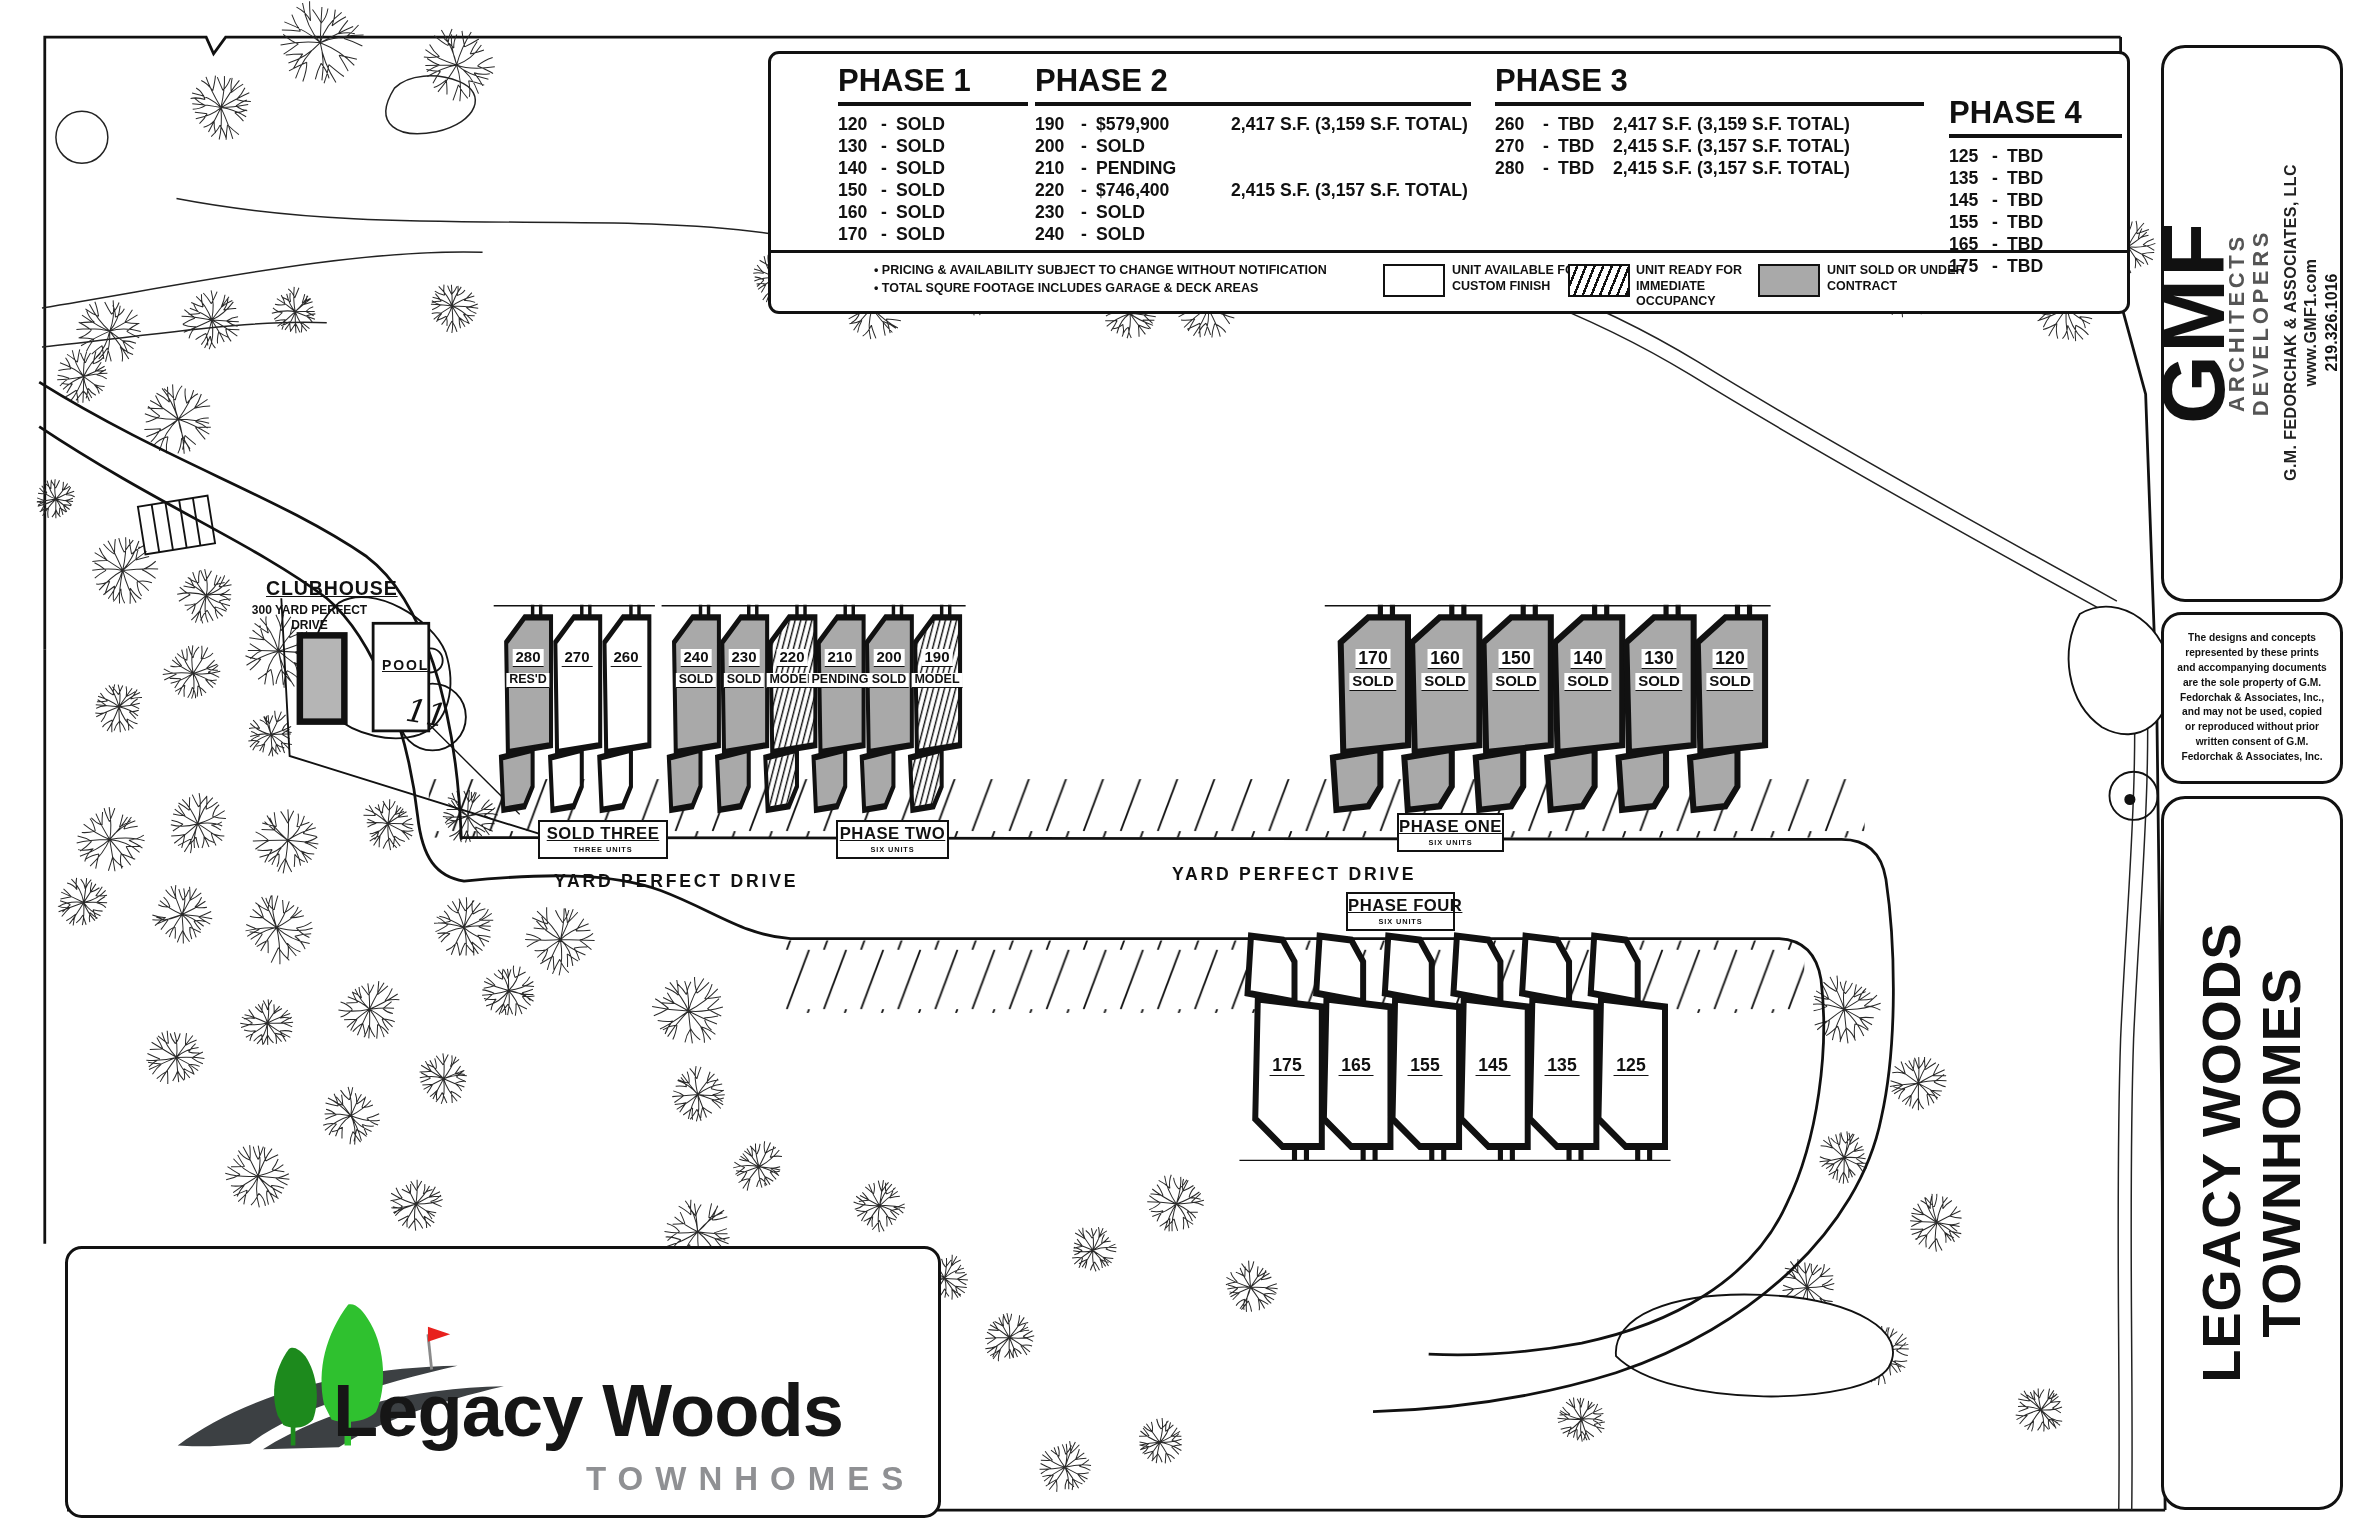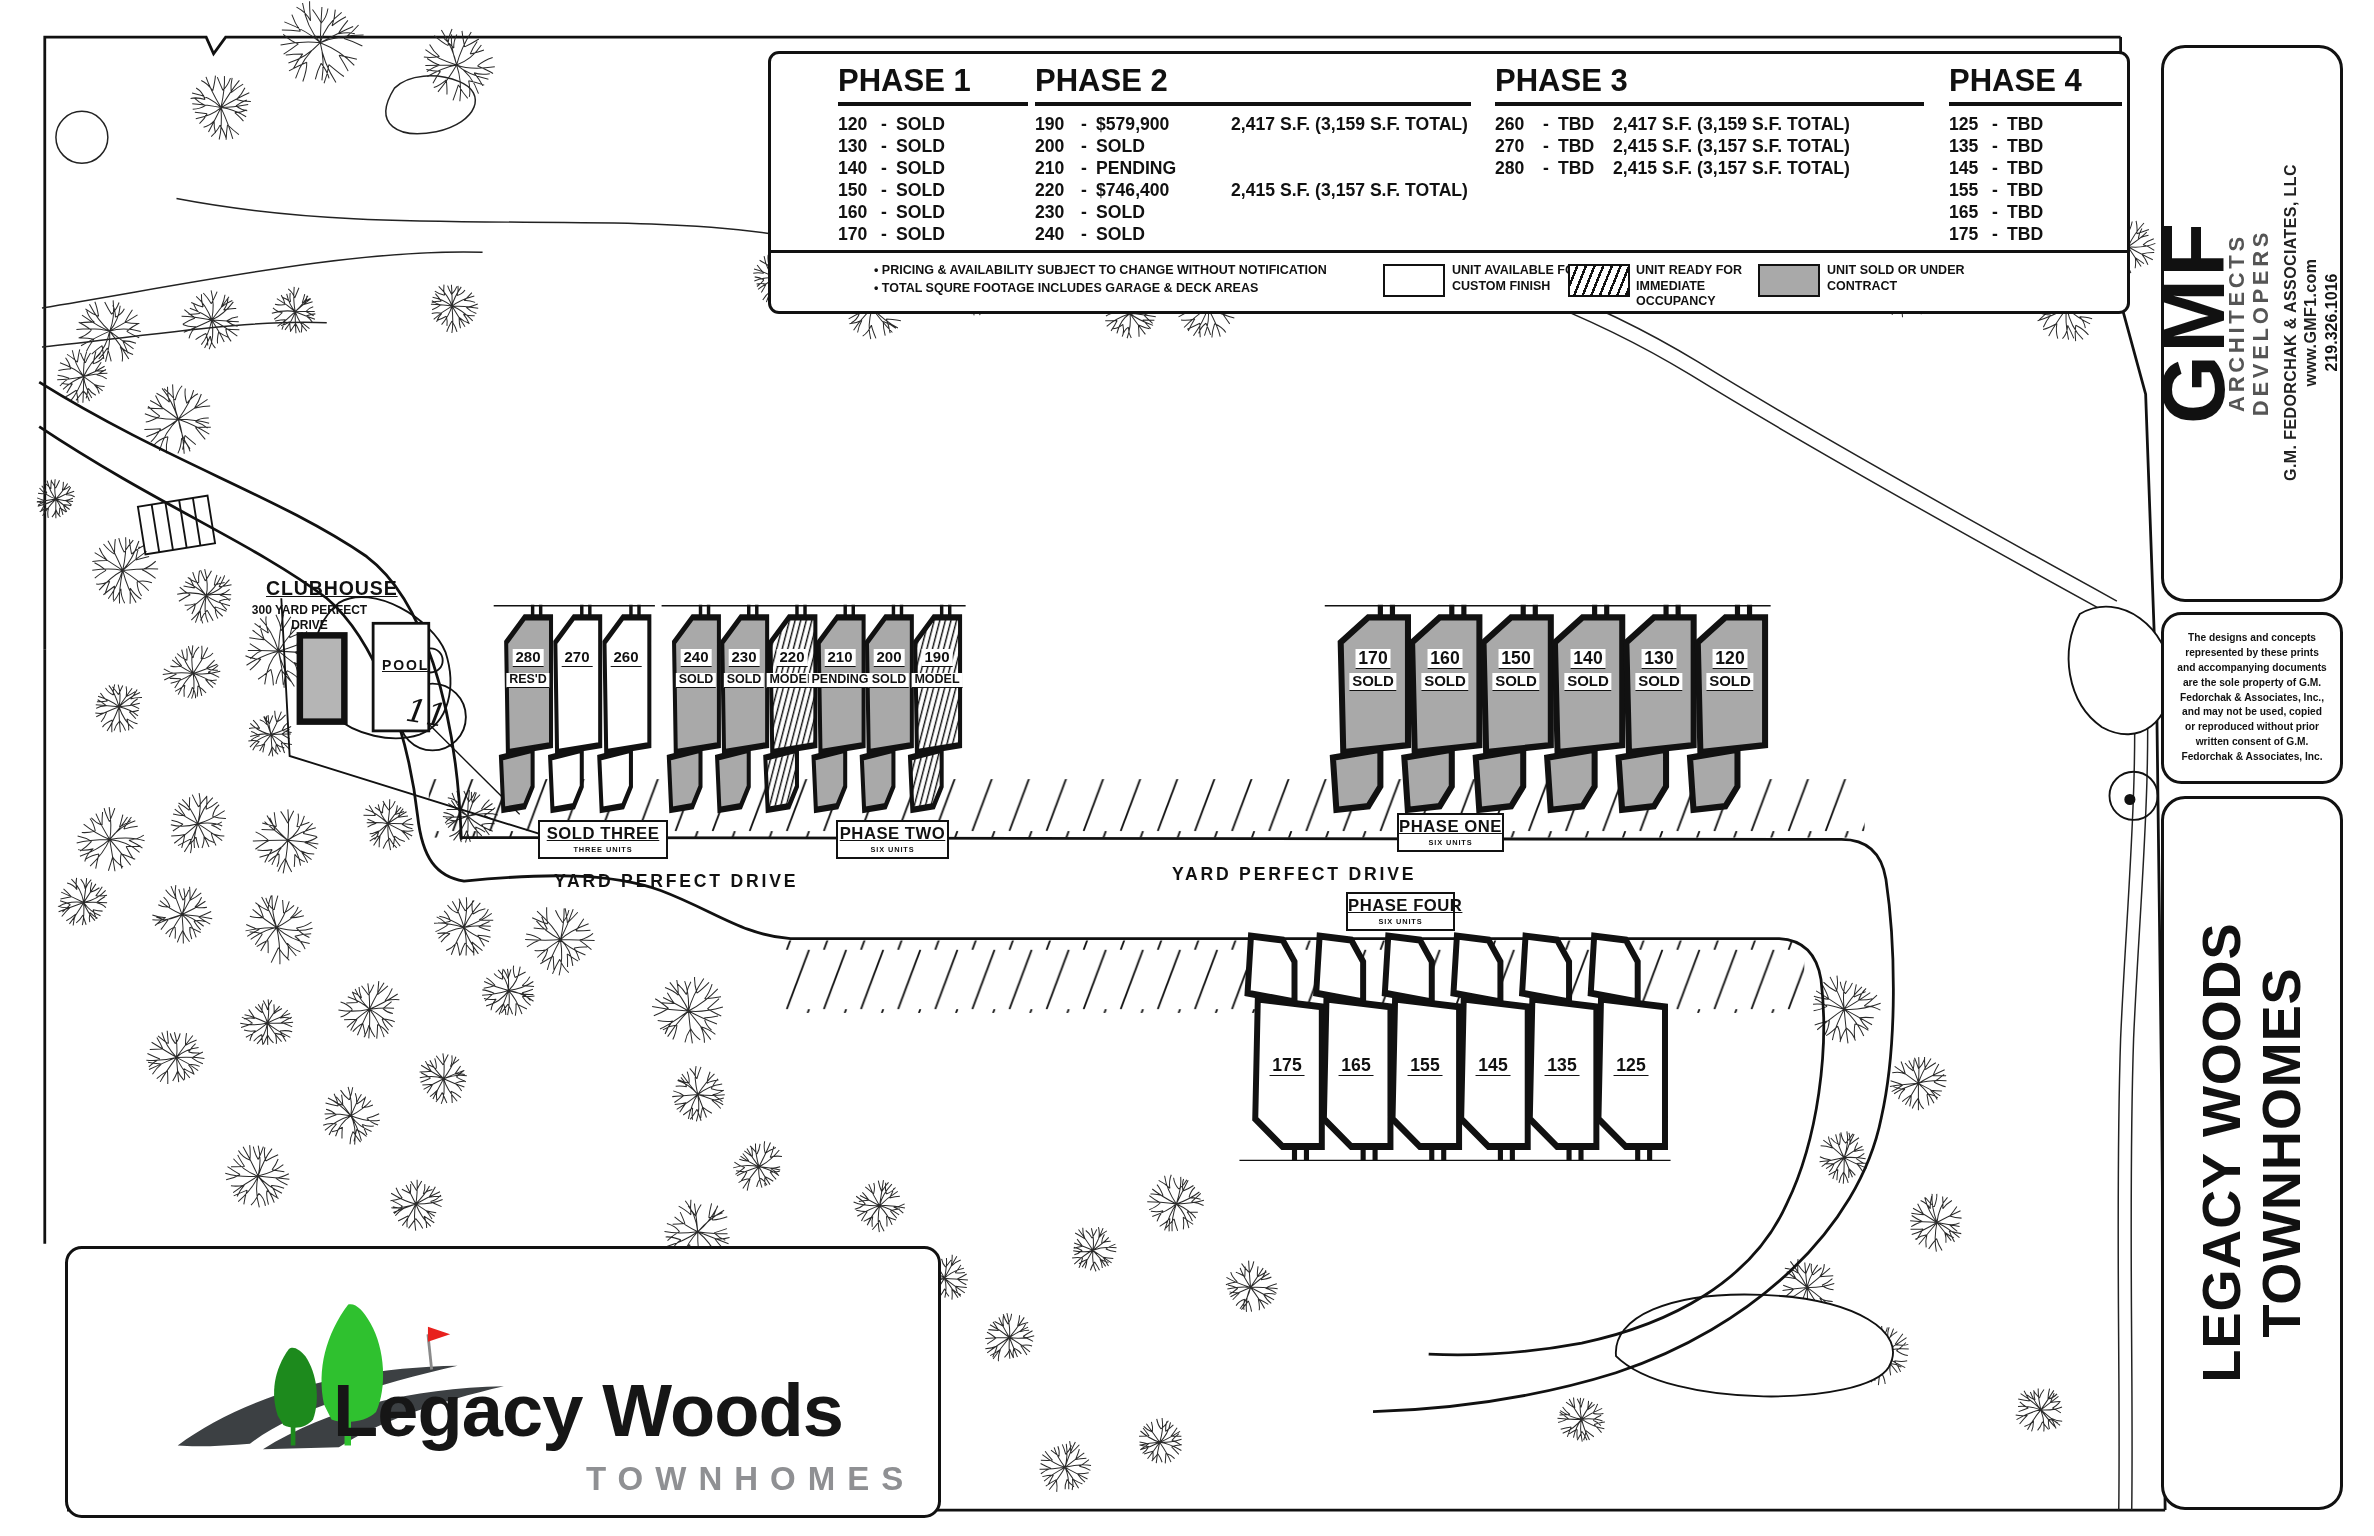--- a/index.html
+++ b/index.html
@@ -427,21 +427,21 @@
             <span>TBD</span>
             <span>2,415 S.F. (3,157 S.F. TOTAL)</span>
           </div>
           <div class="prow" style="grid-template-columns: 48px 15px 55px auto;">
             <span>280</span>
             <span>-</span>
             <span>TBD</span>
             <span>2,415 S.F. (3,157 S.F. TOTAL)</span>
           </div>
         </div>
-        <div class="phase-col" style="left: 1178px; width: 173px;">
+        <div class="phase-col" style="left: 1178px; width: 173px; margin-top: 32px;">
           <div class="phase-title">PHASE 4</div>
           <div class="prow" style="grid-template-columns: 43px 15px auto;">
             <span>125</span>
             <span>-</span>
             <span>TBD</span>
           </div>
           <div class="prow" style="grid-template-columns: 43px 15px auto;">
             <span>135</span>
             <span>-</span>
             <span>TBD</span>

